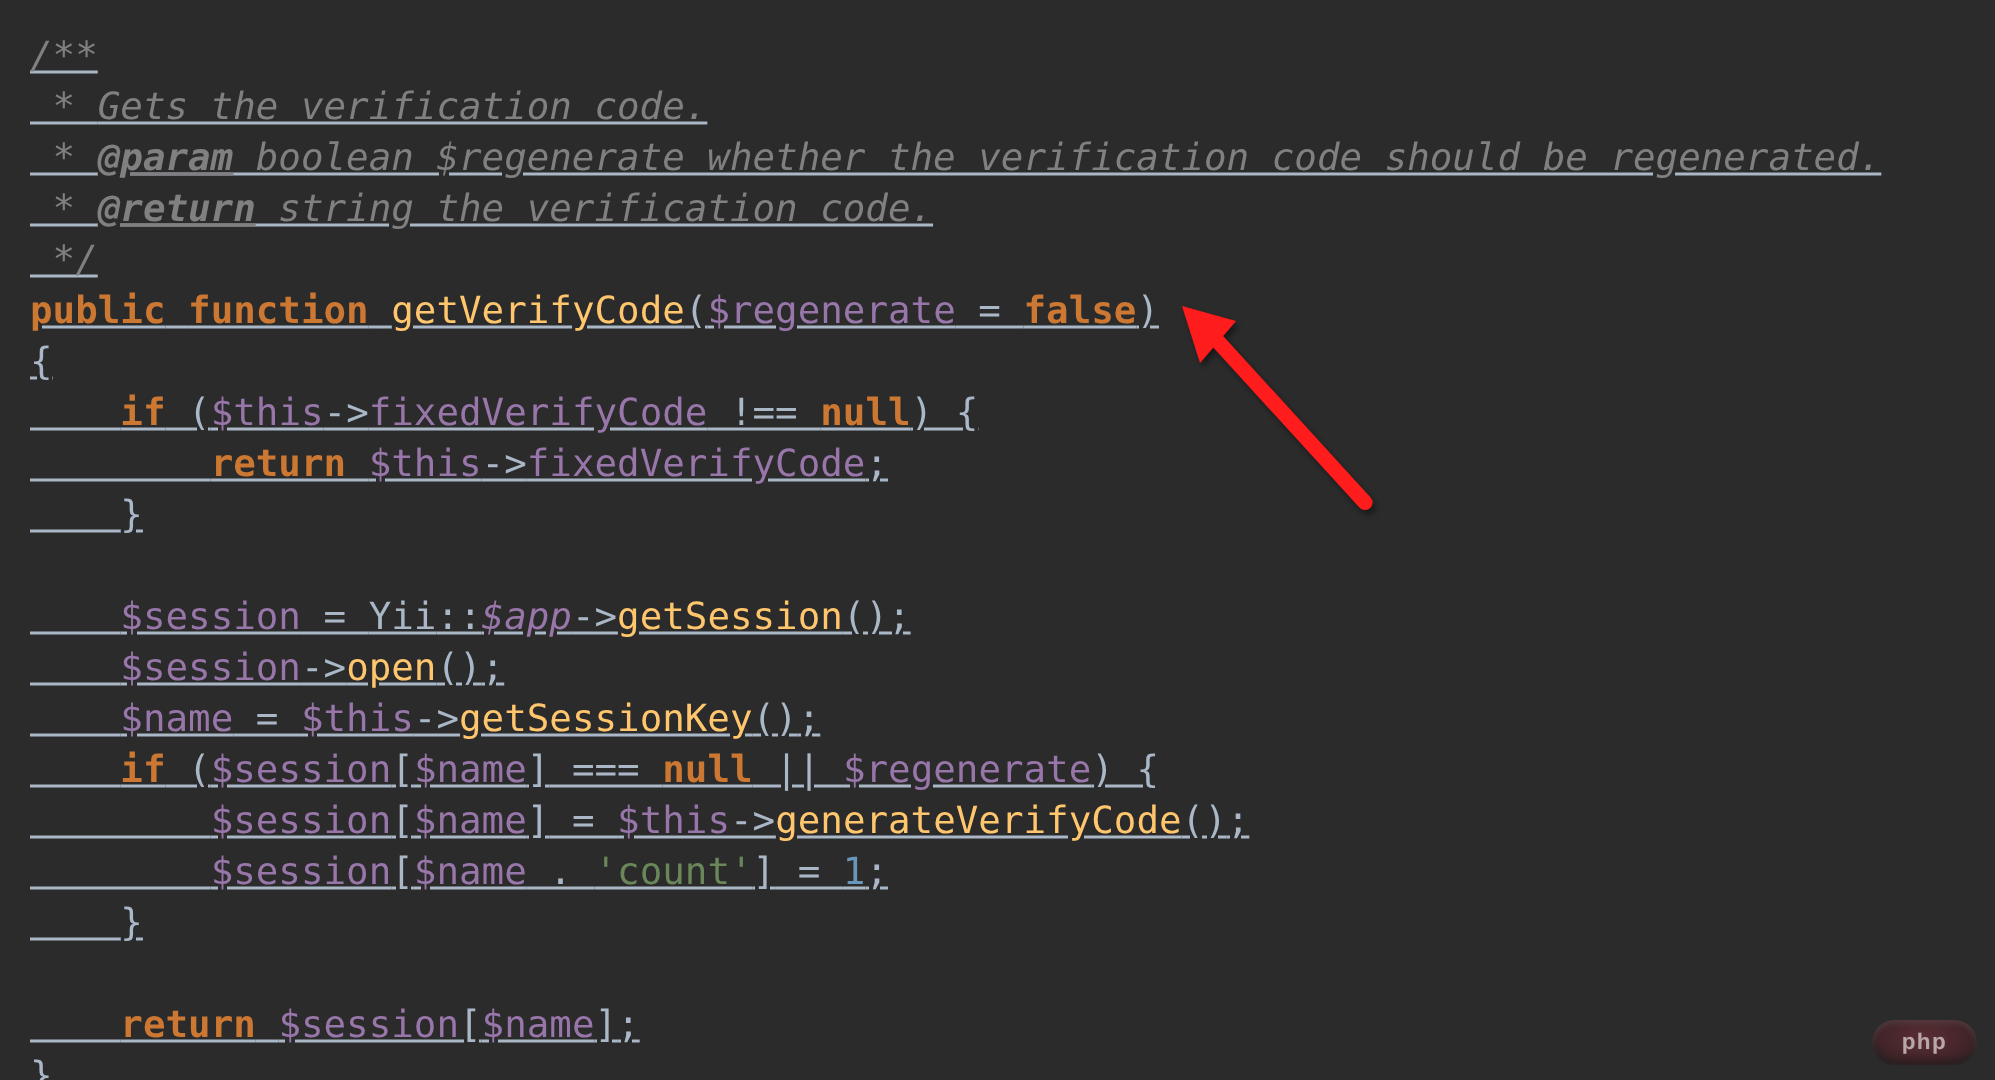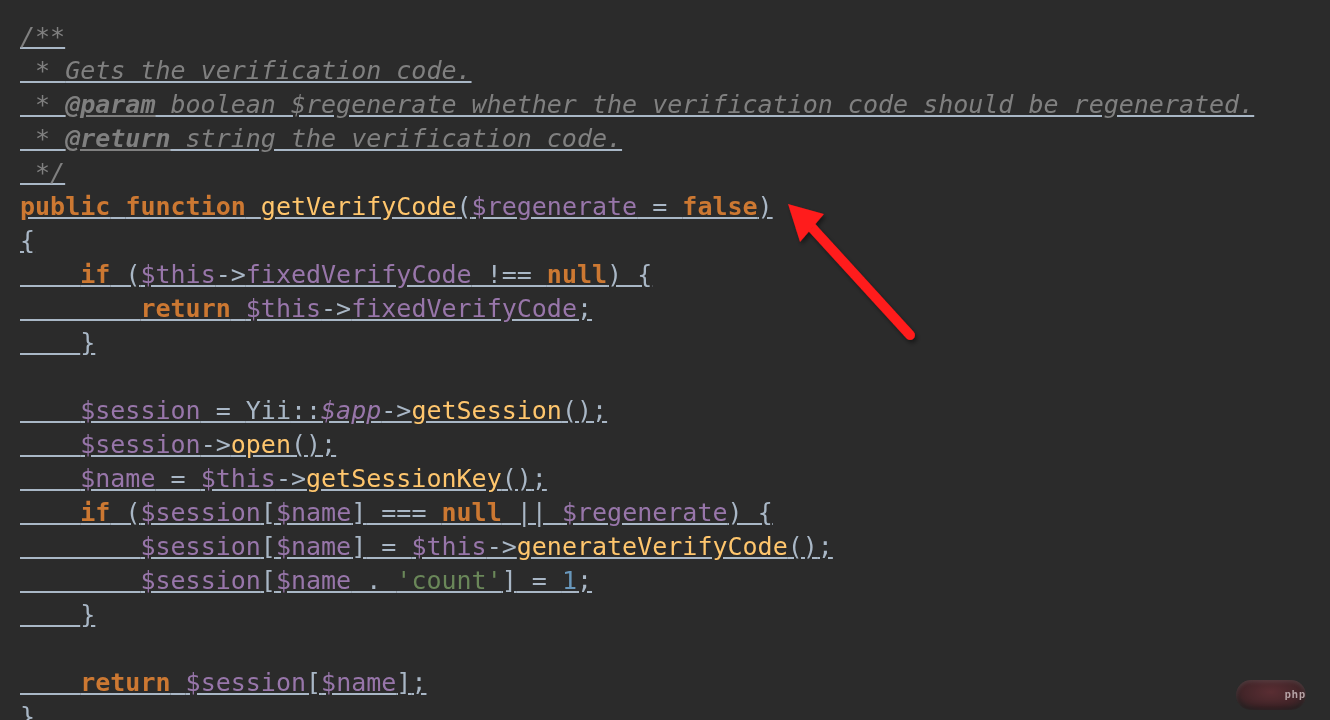--- a/index.html
+++ b/index.html
@@ -35,32 +35,32 @@
 
   .arrow {
     position: absolute;
     left: 780px;
     top: 200px;
     pointer-events: none;
   }
 
   .watermark {
     position: absolute;
-    right: 24px;
+    right: 12px;
     bottom: 10px;
     width: 70px;
     height: 30px;
     border-radius: 15px;
     background: radial-gradient(ellipse at 50% 40%, #6a2f36 0%, #4a2328 60%, #2b2b2b 95%);
     box-shadow: inset 0 2px 4px rgba(255,255,255,0.15), inset 0 -3px 6px rgba(0,0,0,0.4);
     color: #e8cfd2;
     font-family: sans-serif;
     font-weight: 600;
-    font-size: 10px;
-    text-align: right;
+    font-size: 15px;
+    text-align: center;
     line-height: 30px;
     letter-spacing: 1px;
     opacity: 0.75;
   }
 </style>
 </head>
 <body>
 
 <pre class="code"><span class="c-comment">/**</span>
 <span class="c-comment"><span> * </span><span>Gets the verification code.</span></span>

